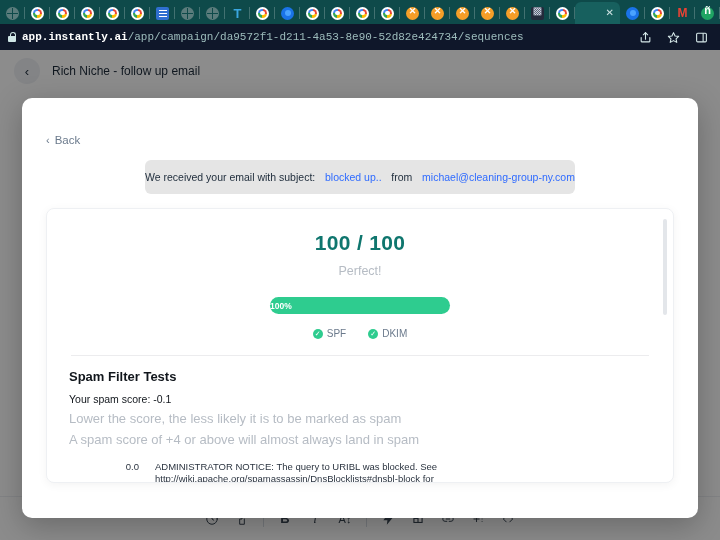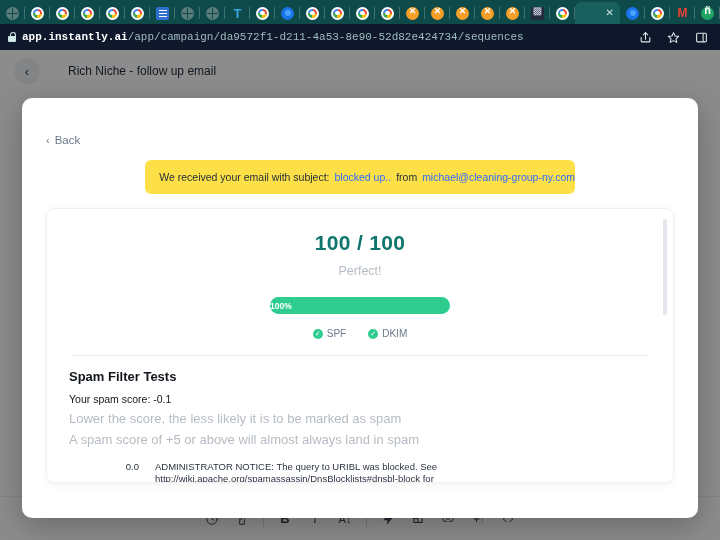--- a/index.html
+++ b/index.html
@@ -88,21 +88,21 @@
   .crumb {
     position:absolute; left:0; top:0; width:720px; height:42px;
     display:flex; align-items:center; gap:12px; padding-left:14px;
     background:#ffffff; z-index:1;
   }
   .crumb-back {
     width:26px; height:26px; border-radius:50%; background:#eef1f5;
     display:flex; align-items:center; justify-content:center;
     color:#1d2b3a; font-size:13px;
   }
-  .crumb-title { color:#1d2b3a; font-size:12px;margin-left:16px; }
+  .crumb-title { color:#1d2b3a; font-size:12px; }
 
   .behind-card {
     position:absolute; left:14px; top:52px; width:300px; height:380px;
     background:#fff; border-radius:8px; z-index:1;
   }
   .behind-accent {
     position:absolute; left:55px; top:168px; width:3px; height:105px;
     background:#2a3f8f; z-index:2; border-radius:2px;
   }
   .behind-tick {
@@ -117,22 +117,22 @@
     overflow:hidden;
   }
   .modal-back {
     display:flex; align-items:center; gap:5px;
     padding: 36px 0 0 24px; color:#6b7a8c; font-size:11.5px;
   }
   .modal-back .chev { font-size:11px; }
 
   .subject-banner {
     margin: 14px auto 0; width: 430px; height: 34px;
-    background:#fde047; border-radius:6px;
-    display:flex; align-items:center; justify-content:flex-end; gap:5px;
+    background:#e5e5e5; border-radius:6px;
+    display:flex; align-items:center; justify-content:space-between; gap:5px;
     font-size:10.5px; color:#1d2b3a;
   }
   .link { color:#2f6bff; }
 
   .score-panel {
     position:relative;
     margin: 14px 24px 0 24px; height: 275px;
     background:#ffffff; border:1px solid #eef0f3; border-radius:8px;
     box-shadow: 0 2px 10px rgba(0,0,0,0.05);
     overflow:hidden;
@@ -466,21 +466,21 @@
                 <span class="dot">✓</span>
                 <span>DKIM</span>
               </div>
             </div>
 
           <div class="divider"></div>
 
           <div class="sft-title">Spam Filter Tests</div>
           <div class="sft-score">Your spam score: -0.1</div>
           <div class="sft-hint">Lower the score, the less likely it is to be marked as spam</div>
-          <div class="sft-hint">A spam score of +5 or above will almost always land in spam</div>
+          <div class="sft-hint">A spam score of +4 or above will almost always land in spam</div>
 
           <div class="tests-rows" id="test-rows">
               <div class="test-row">
                 <div class="test-score">0.0</div>
                 <div class="test-desc">ADMINISTRATOR NOTICE: The query to URIBL was blocked. See http://wiki.apache.org/spamassassin/DnsBlocklists#dnsbl-block for</div>
               </div>
             </div>
         </div>
       </div>
 

